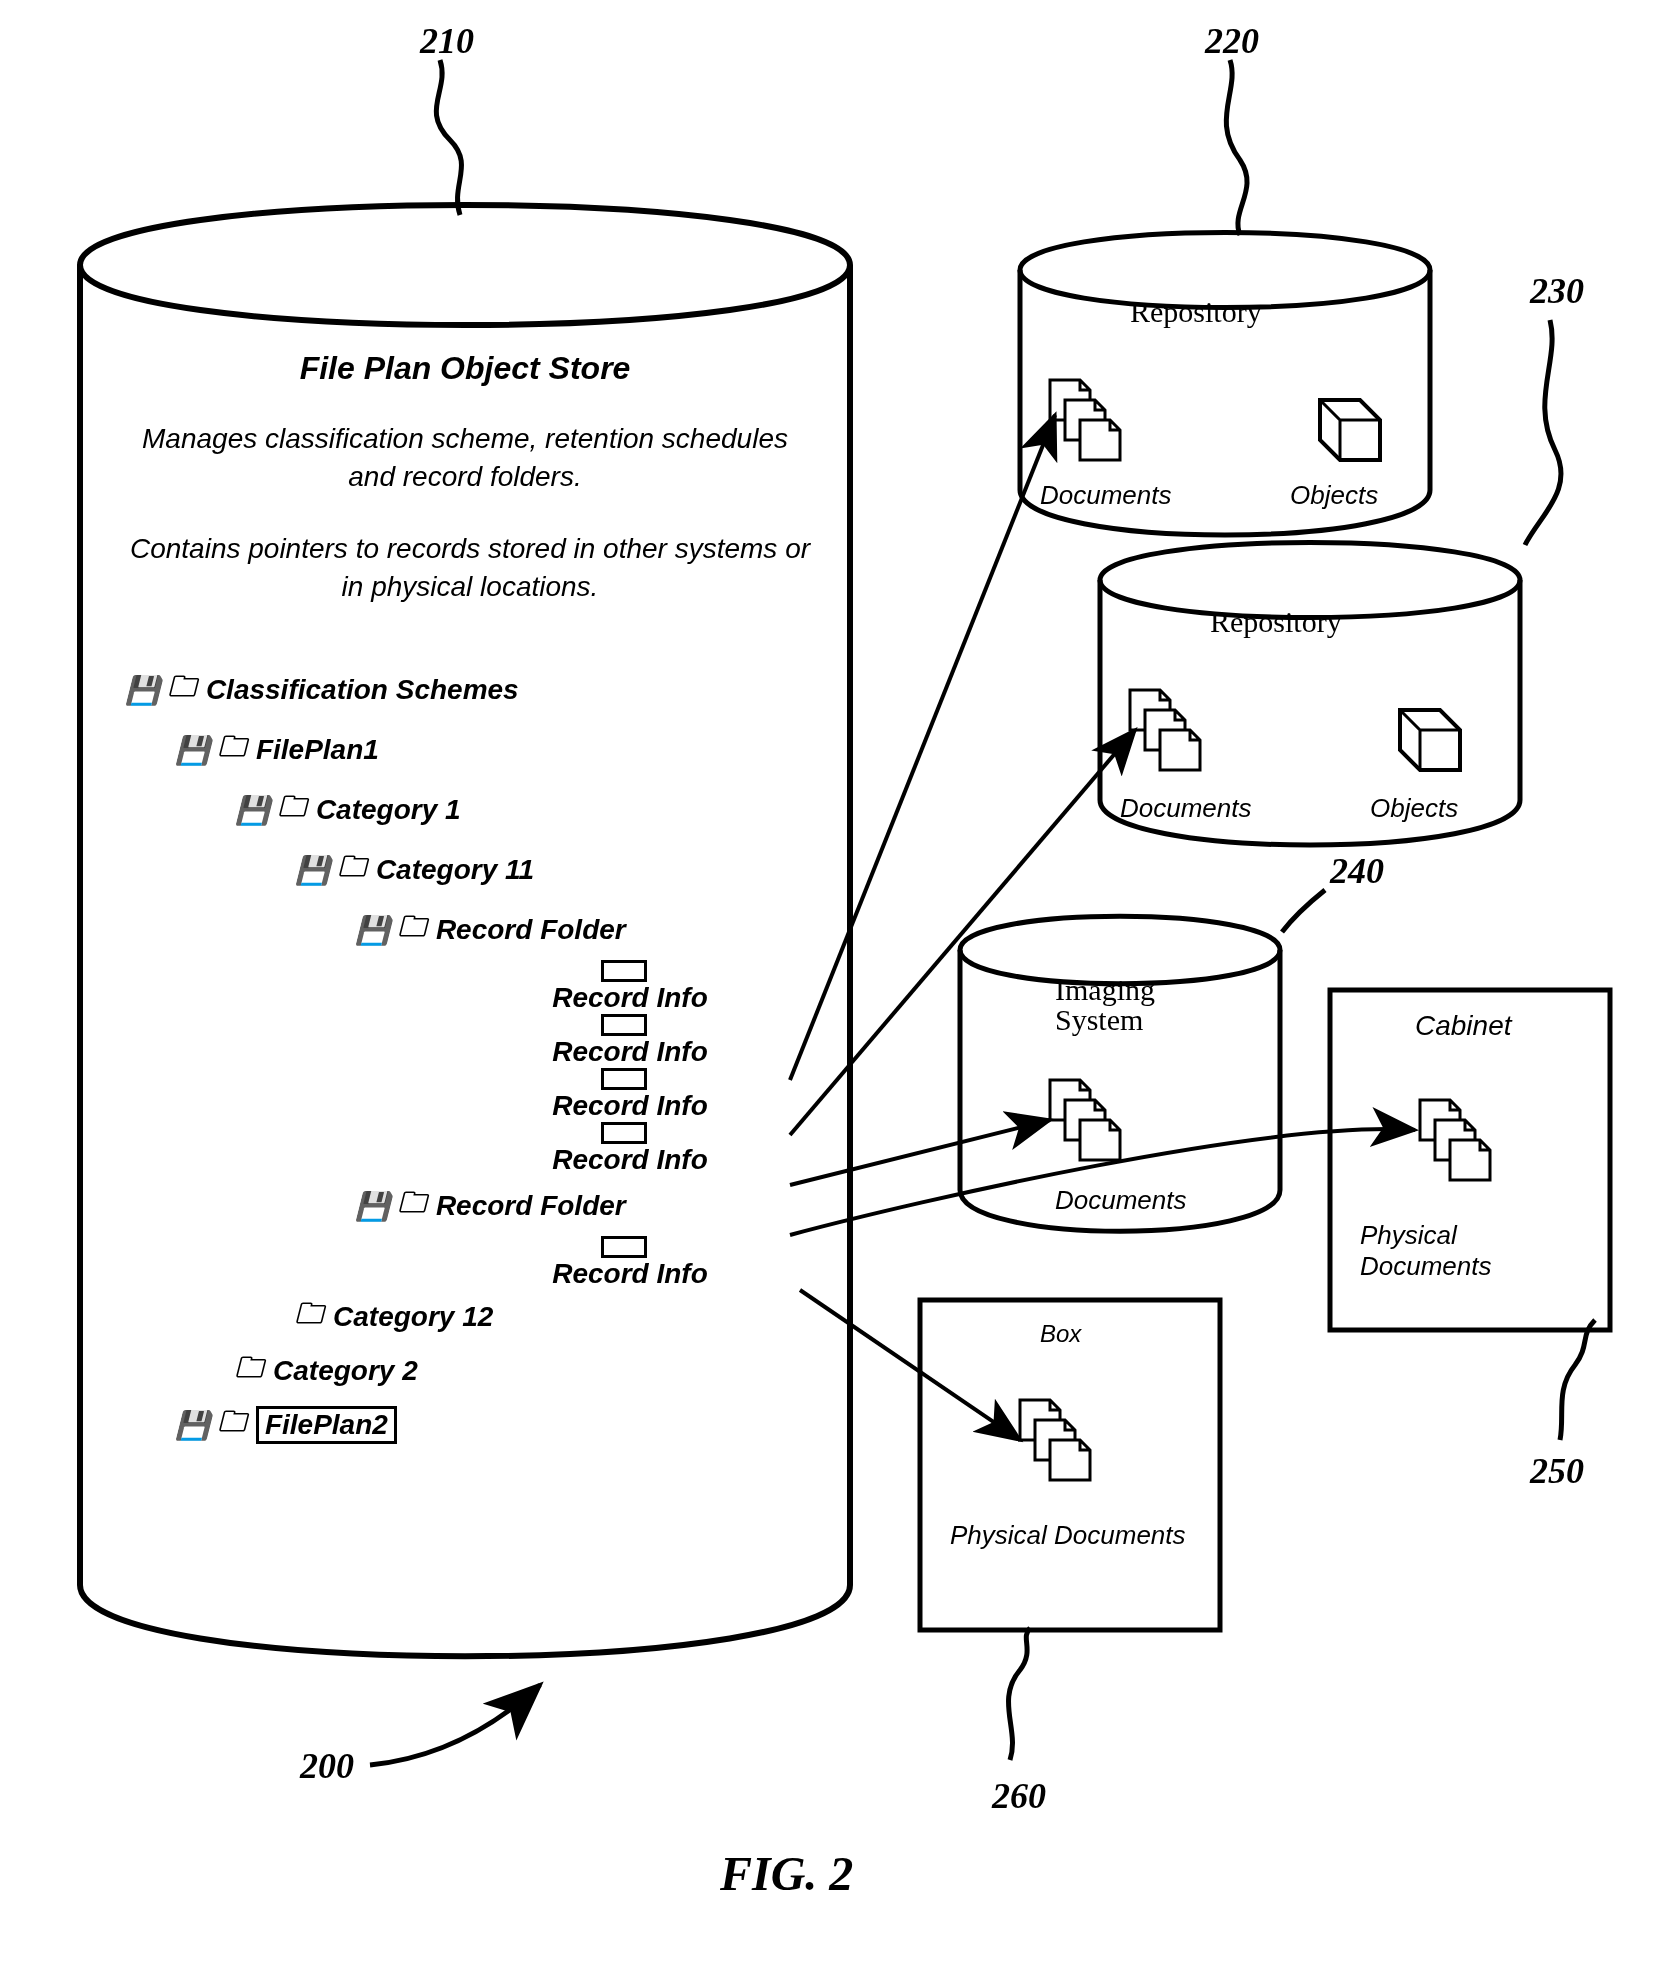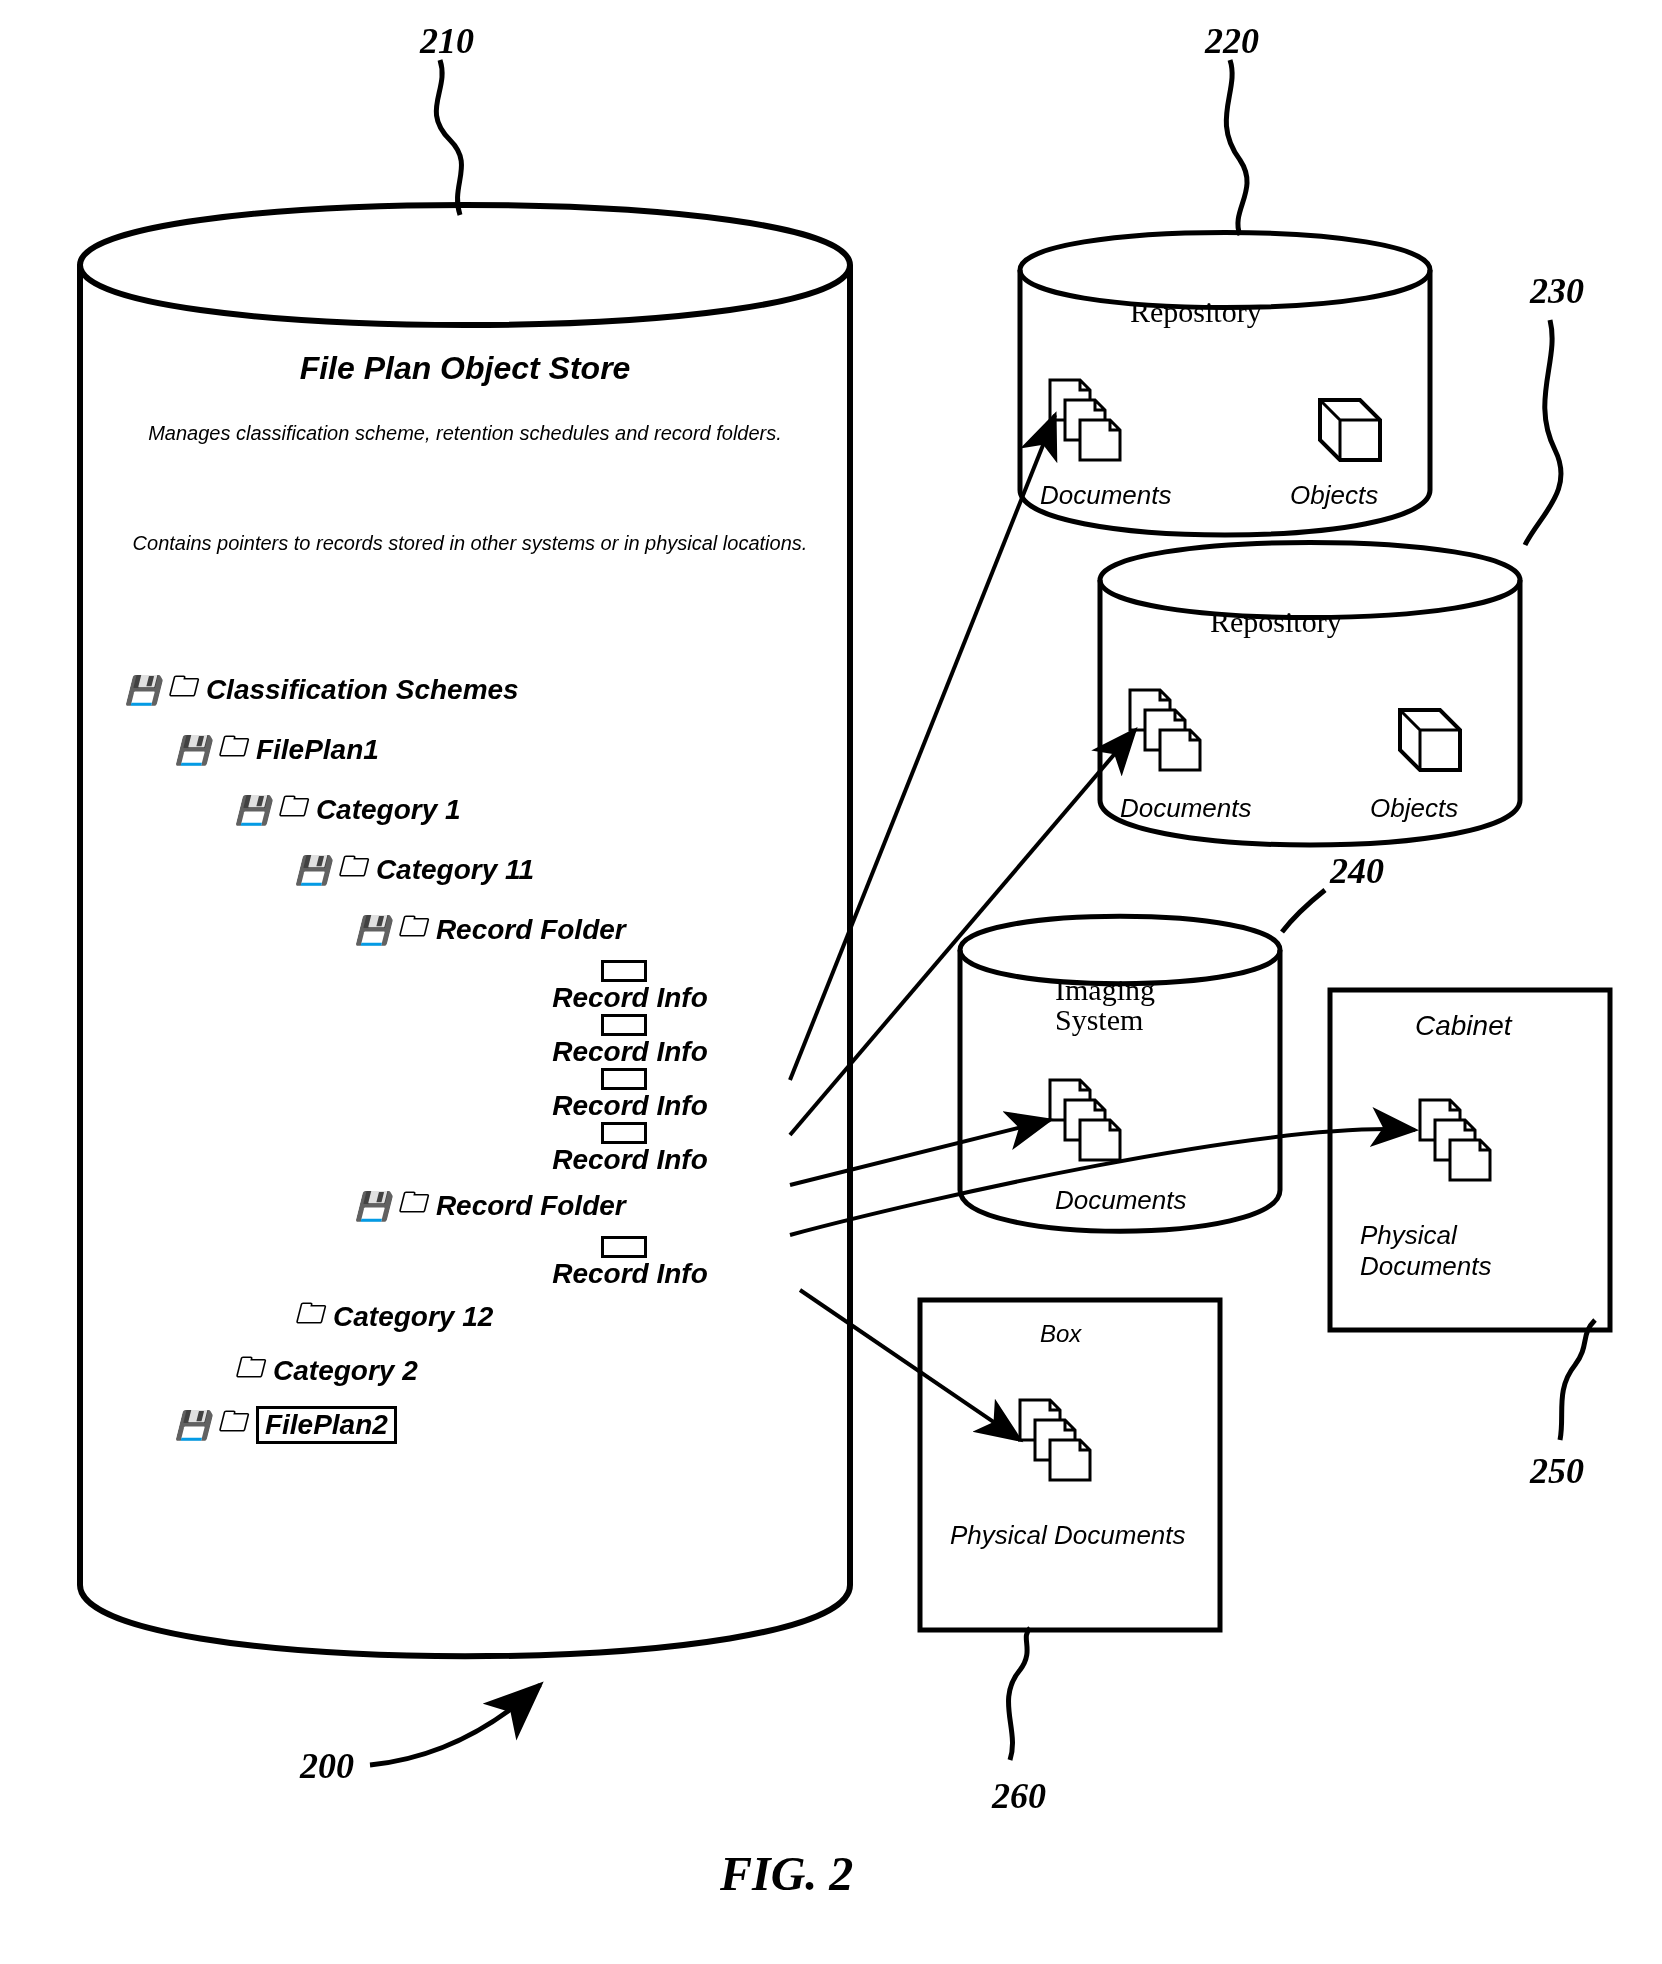--- a/index.html
+++ b/index.html
@@ -28,21 +28,21 @@
   
   .fp-title {
     position:absolute;
     font-size: 32px;
     font-weight: bold;
     font-style: italic;
     text-align:center;
   }
   .fp-desc {
     position:absolute;
-    font-size: 20px;
+    font-size: 28px;
     font-style: italic;
     text-align:center;
     line-height: 1.35;
   }
   .tree {
     position:absolute;
     font-size: 28px;
     font-style: italic;
     font-weight: bold;
   }

